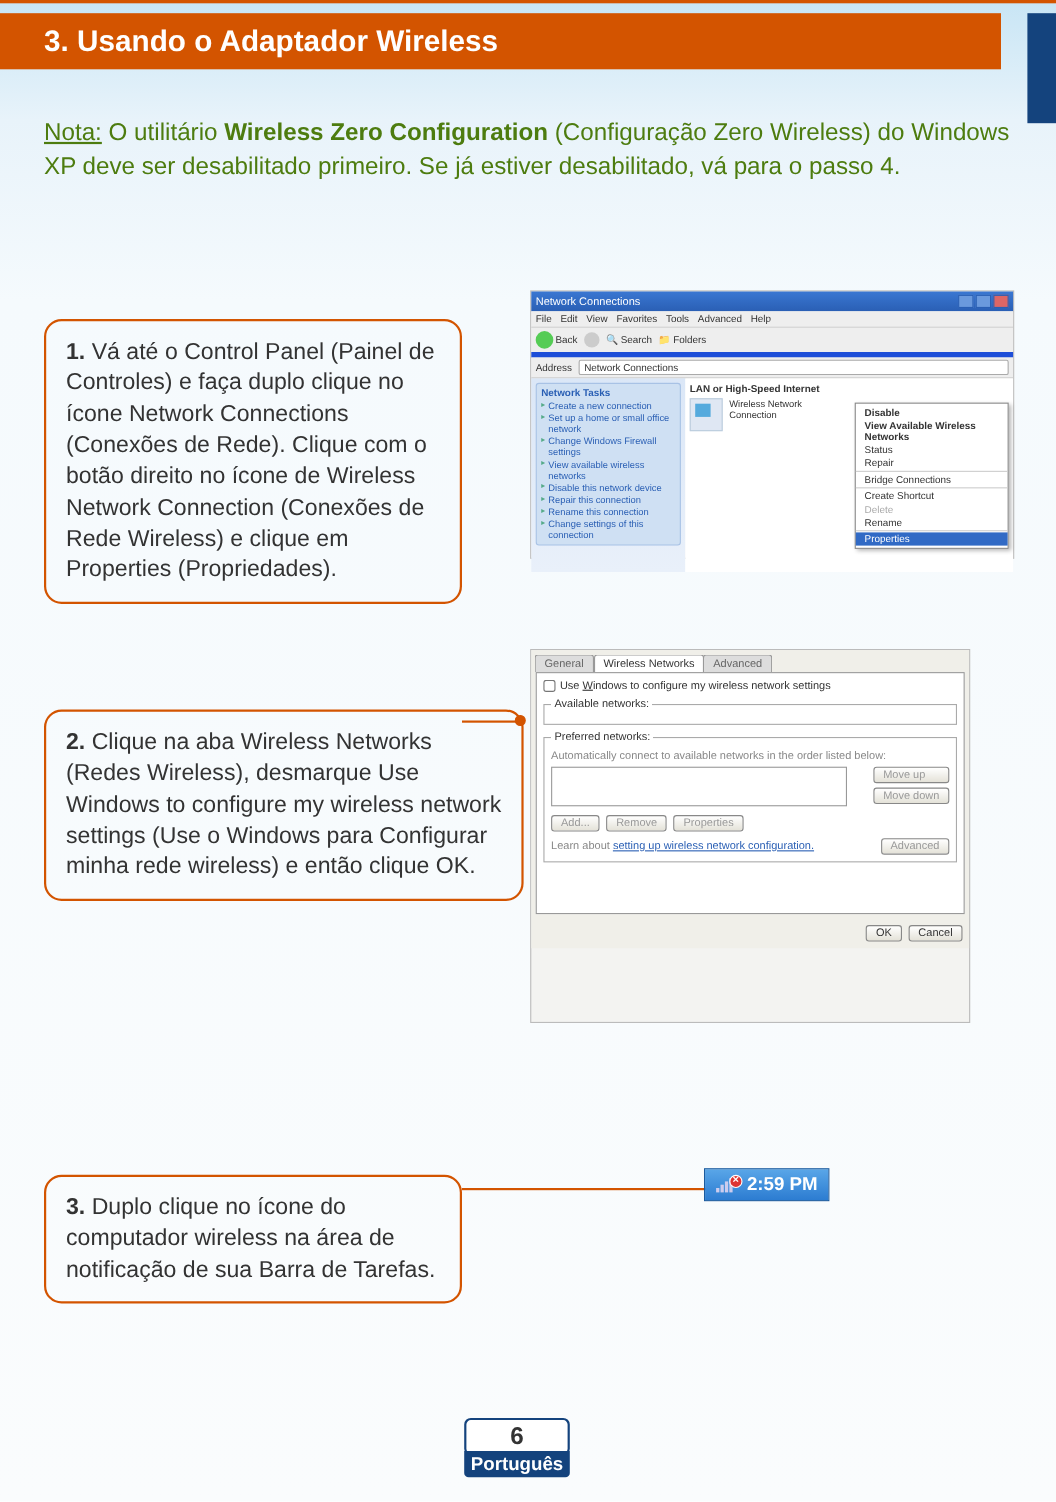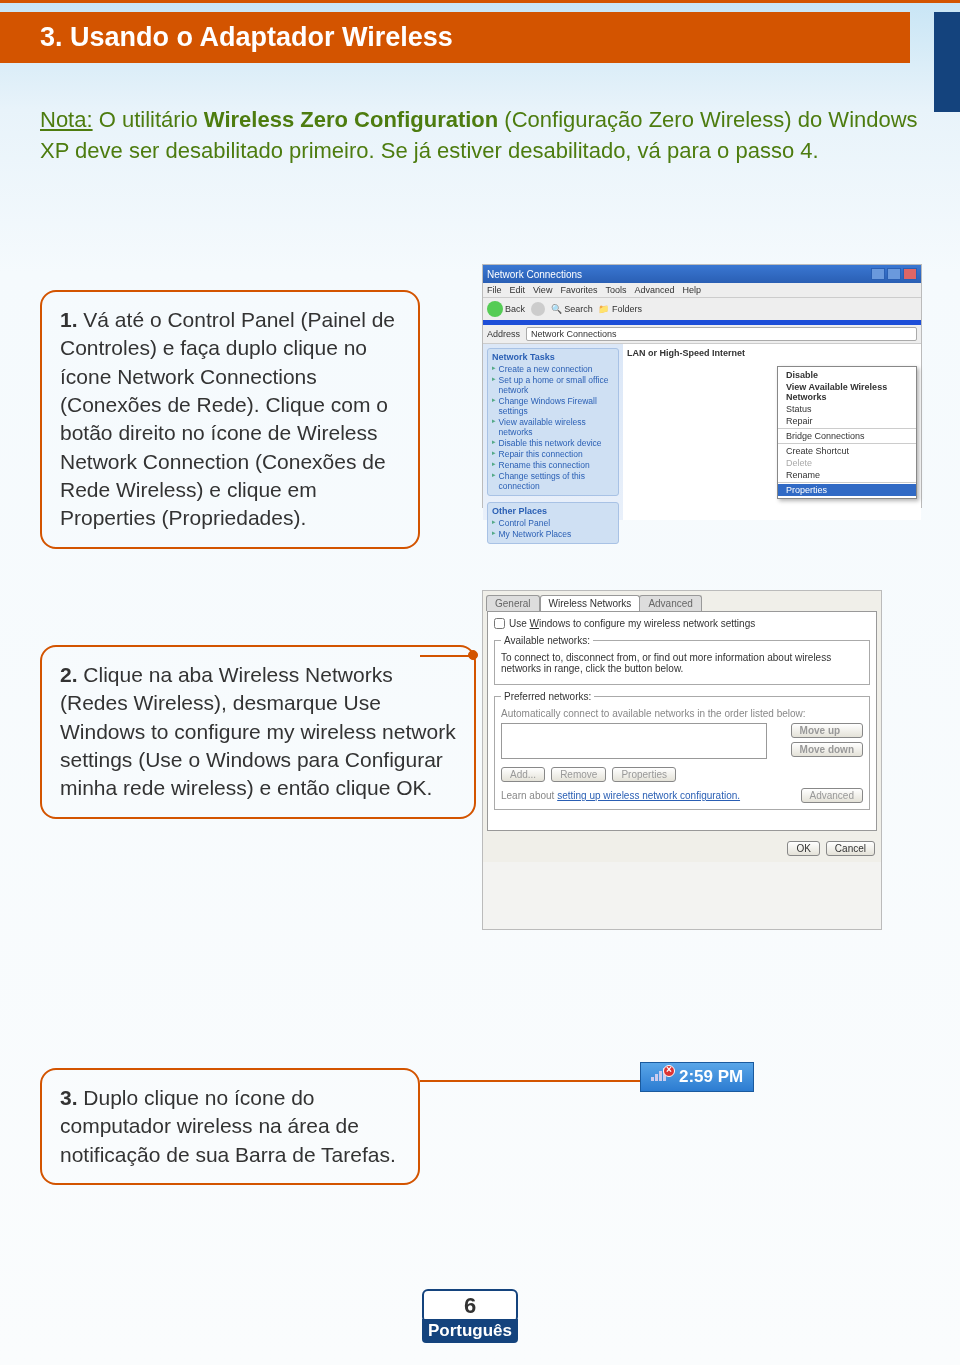--- a/index.html
+++ b/index.html
@@ -83,21 +83,21 @@
   .cbox{display:flex;align-items:center;gap:4px;margin-bottom:6px;}
   .cbox input{width:11px;height:11px;}
   .fieldset{border:1px solid #aaa;padding:6px;margin-bottom:6px;}
   .fieldset legend{font-size:10px;padding:0 3px;}
   .listbox{background:#fff;border:1px solid #999;height:36px;margin-bottom:4px;}
   .btn{background:linear-gradient(180deg,#fff,#e4e2d8);border:1px solid #888;border-radius:3px;padding:1px 8px;font-size:10px;display:inline-block;}
   .btn.dis{color:#999;}
   .props-footer{display:flex;justify-content:flex-end;gap:6px;padding:6px;}
 
   
-  .tray{position:absolute;display:flex;align-items:flex-start;background:linear-gradient(180deg,#59a6e8,#2c7cd1);border:1px solid #1a5a9e;padding:4px 10px;gap:10px;}
+  .tray{position:absolute;display:flex;align-items:center;background:linear-gradient(180deg,#59a6e8,#2c7cd1);border:1px solid #1a5a9e;padding:4px 10px;gap:10px;}
   .tray-icon{width:18px;height:14px;position:relative;}
   .bars{display:flex;align-items:flex-end;gap:1px;height:14px;}
   .bars span{width:3px;background:#cce;}
   .xmark{position:absolute;top:-2px;left:12px;width:12px;height:12px;background:#d33;border-radius:50%;border:1px solid #fff;}
   .xmark:before{content:"×";color:#fff;font-size:10px;position:absolute;top:-2px;left:2px;font-weight:bold;}
 
   .connector{position:absolute;border-top:2px solid #d35400;}
   .dot{width:10px;height:10px;border-radius:50%;background:#d35400;border:1px solid #d35400;position:absolute;}
 
   .page-num-box{
@@ -173,28 +173,27 @@
         <div class="hdr">Network Tasks</div>
         <div class="itm">Create a new connection</div>
         <div class="itm">Set up a home or small office network</div>
         <div class="itm">Change Windows Firewall settings</div>
         <div class="itm">View available wireless networks</div>
         <div class="itm">Disable this network device</div>
         <div class="itm">Repair this connection</div>
         <div class="itm">Rename this connection</div>
         <div class="itm">Change settings of this connection</div>
       </div>
-      <div class="nc-panel">
-        <div class="hdr">Other Places</div>
-        <div class="itm">Control Panel</div>
-        <div class="itm">My Network Places</div>
-      </div>
     </div>
     <div class="nc-main">
       <div class="grp">LAN or High-Speed Internet</div>
+      <div style="display:flex;gap:6px;align-items:flex-start;">
+        <span class="conn-icon"></span>
+        <div style="font-size:8.5px;width:90px;">Wireless Network Connection</div>
+      </div>
       <div class="ctx-menu">
         <div class="mi bold">Disable</div>
         <div class="mi bold">View Available Wireless Networks</div>
         <div class="mi">Status</div>
         <div class="mi">Repair</div>
         <hr>
         <div class="mi">Bridge Connections</div>
         <hr>
         <div class="mi">Create Shortcut</div>
         <div class="mi" style="color:#aaa;">Delete</div>
@@ -219,26 +218,25 @@
       <div class="props-tab active">Wireless Networks</div>
       <div class="props-tab other">Advanced</div>
     </div>
     <div class="props-page">
       <label class="cbox">
         <input type="checkbox" style="">
         <span>Use <u>W</u>indows to configure my wireless network settings</span>
       </label>
       <fieldset class="fieldset">
         <legend>Available networks:</legend>
-        <div style="margin-bottom:4px;">To connect to, disconnect from, or find out more information about wireless networks in range, click the button below.</div>
       </fieldset>
       <fieldset class="fieldset">
         <legend>Preferred networks:</legend>
         <div style="color:#888;">Automatically connect to available networks in the order listed below:</div>
-        <div style="display:flex;gap:24px;margin-top:4px;font-weight:bold;">
+        <div style="display:flex;gap:24px;margin-top:4px;">
           <div class="listbox" style="flex:1;"></div>
           <div style="display:flex;flex-direction:column;gap:4px;">
             <span class="btn dis">Move up</span>
             <span class="btn dis">Move down</span>
           </div>
         </div>
         <div style="margin-top:4px;display:flex;gap:6px;">
           <span class="btn dis">Add...</span>
           <span class="btn dis">Remove</span>
           <span class="btn dis">Properties</span>

